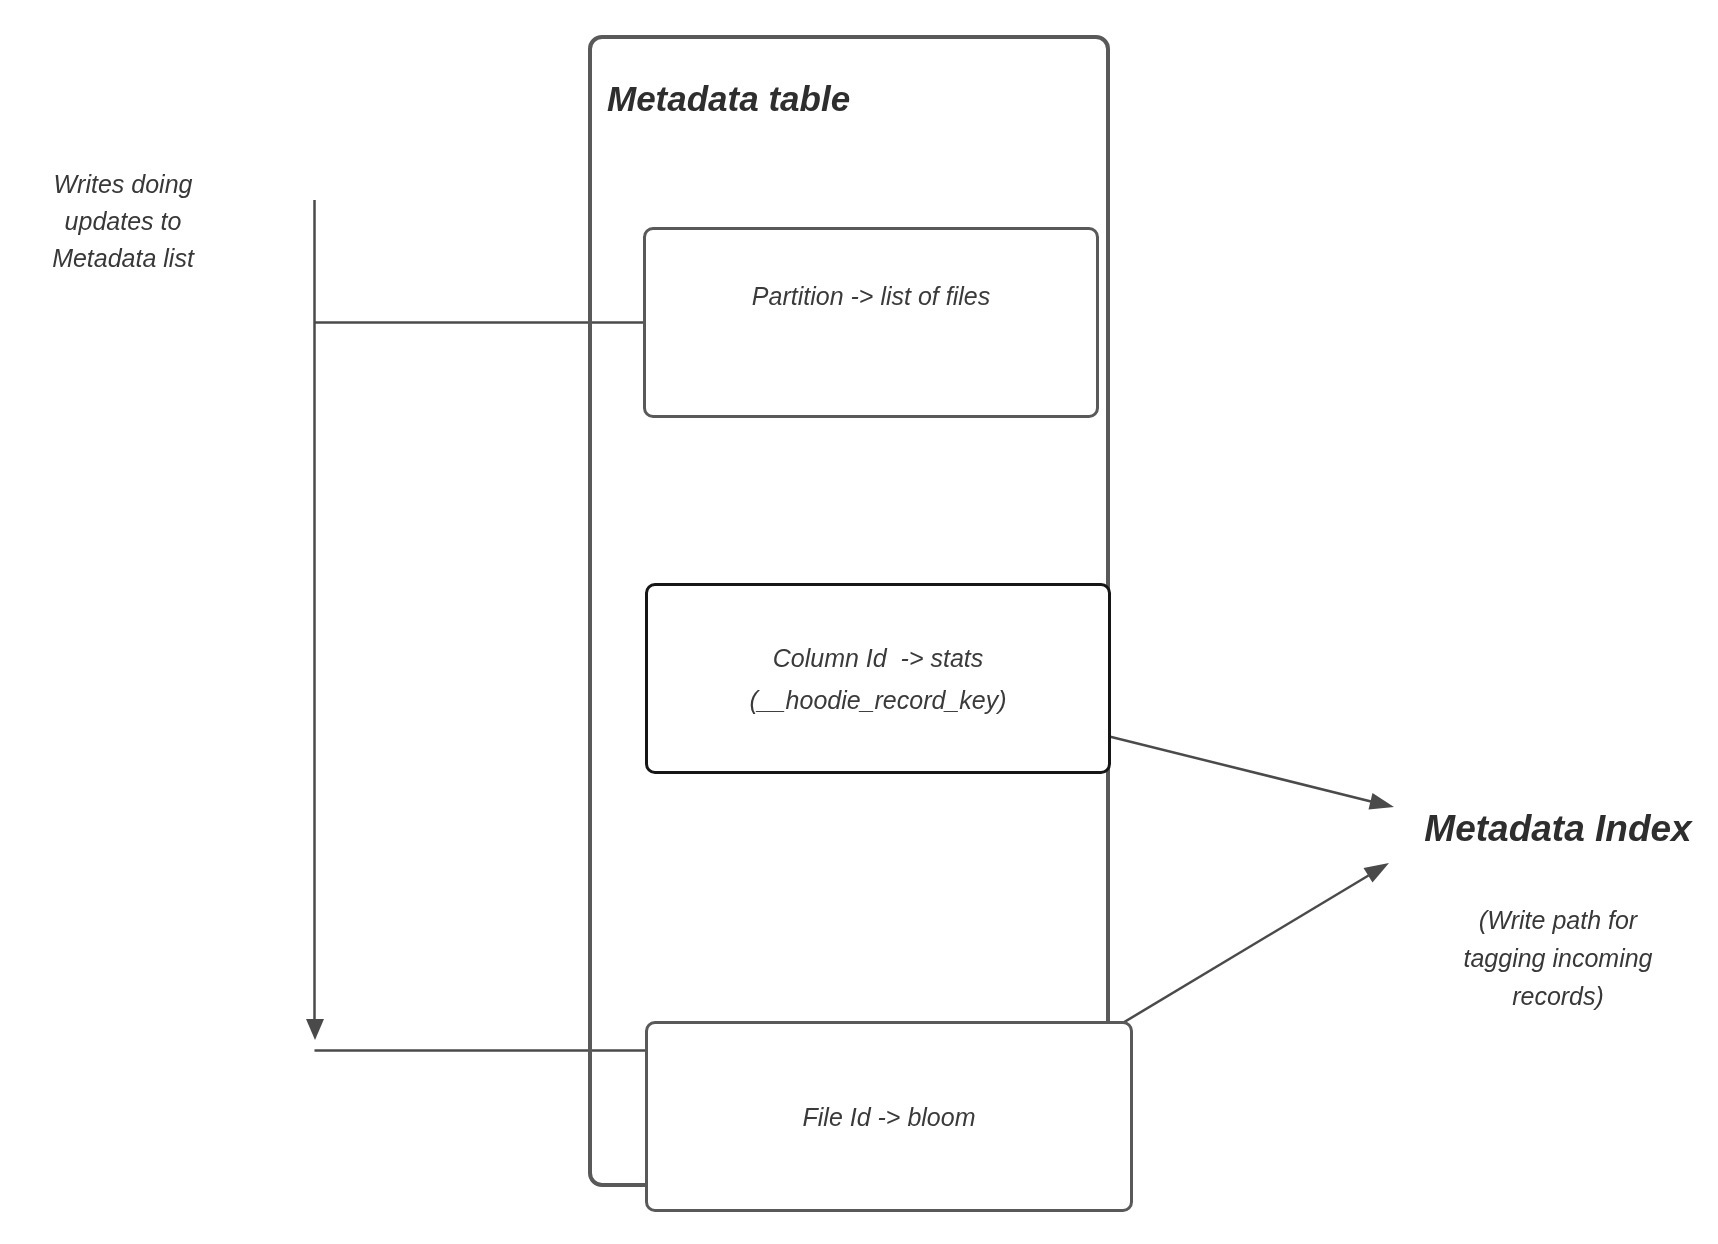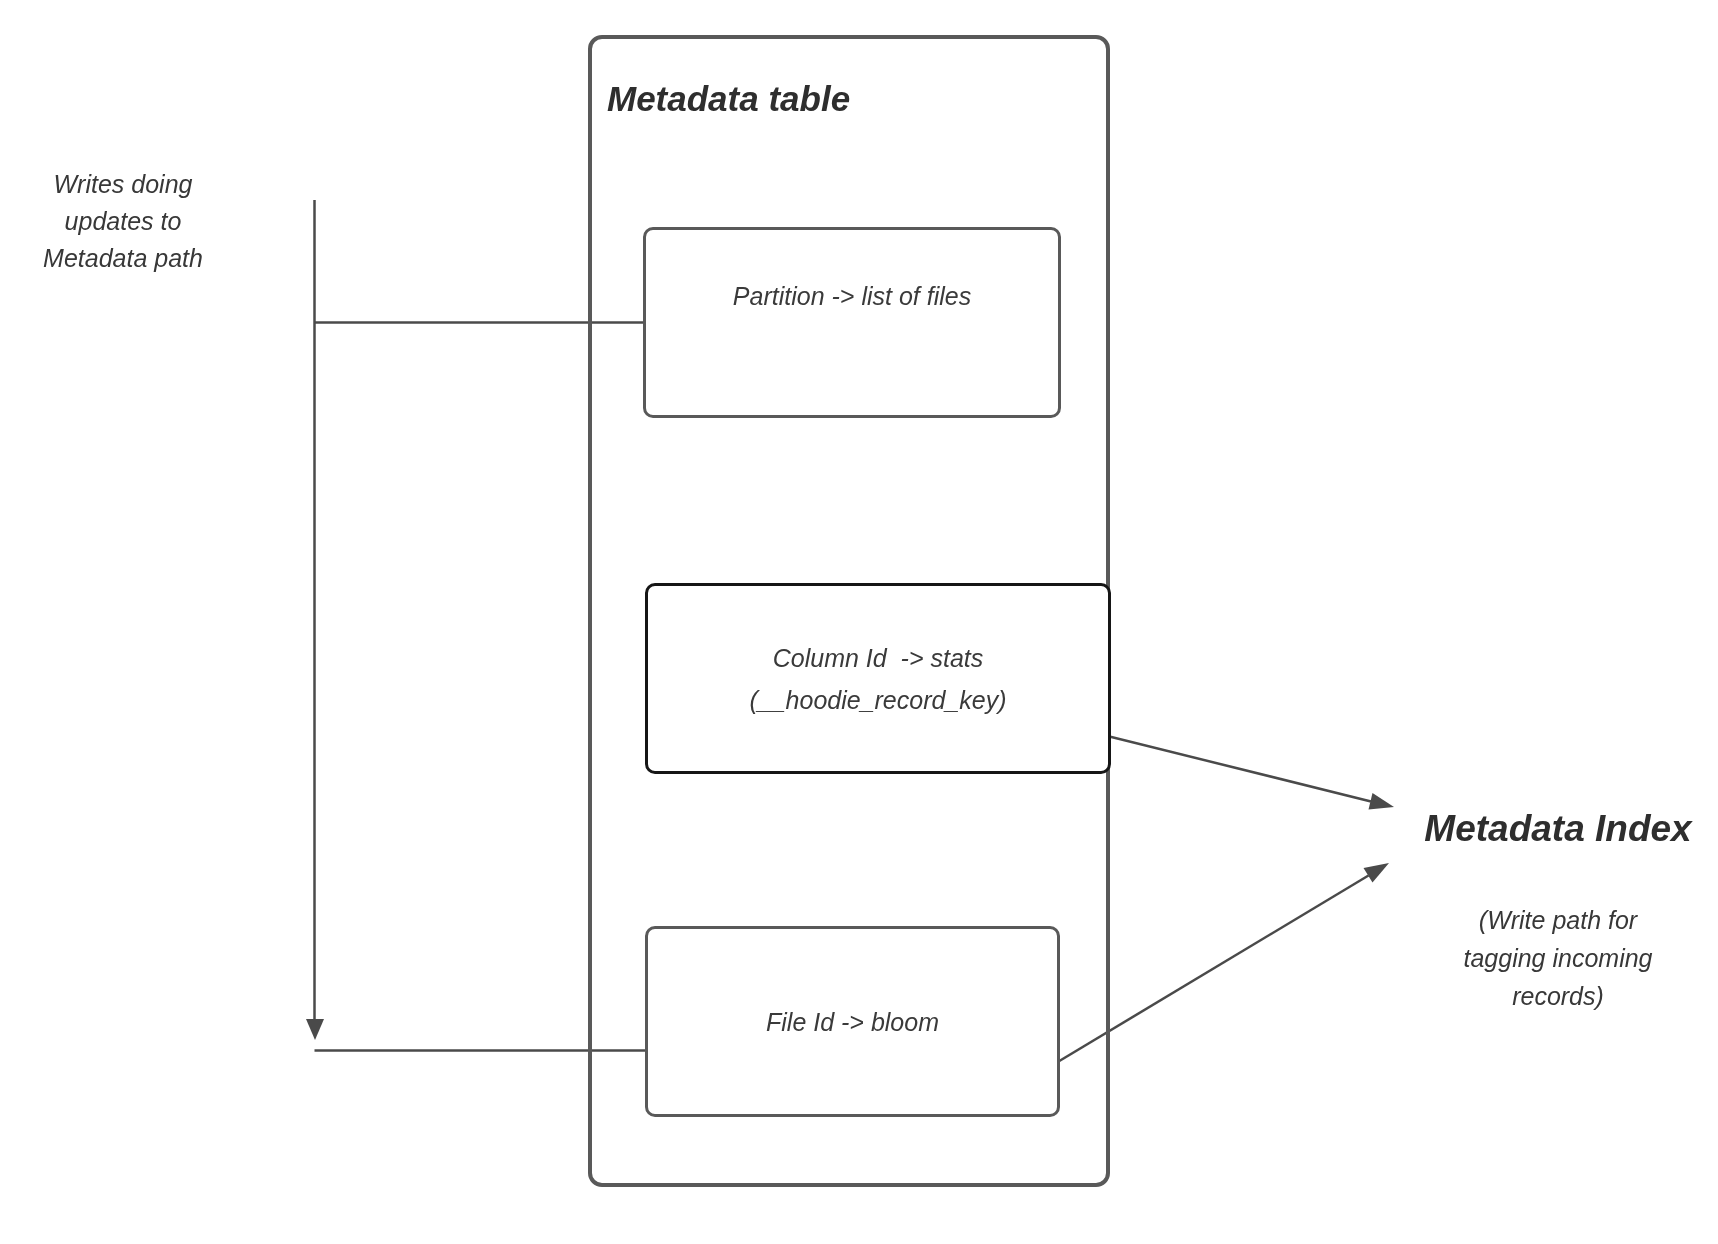--- a/index.html
+++ b/index.html
@@ -102,39 +102,39 @@
     </g>
     <g fill="#4a4a4a" stroke="none">
       <polygon points="315,1040 306,1019 324,1019"></polygon>
       <polygon points="1394,807 1368.5,809.5 1372.5,793"></polygon>
       <polygon points="1389,863 1372.5,882.5 1363.5,868"></polygon>
     </g>
   </svg>
 
   <div class="abs note" style="left:13px; top:166px; width:220px;">Writes doing
 updates to
-Metadata path</div>
+Metadata list</div>
 
   <div class="abs container-box" style="left:588px; top:35px; width:522px; height:1152px;"></div>
 
   <div class="abs container-title" style="left:607px; top:78px;">Metadata table</div>
 
 
-  <div class="abs inner-box" style="left:643px; top:227px; width:418px; height:191px;">
+  <div class="abs inner-box" style="left:643px; top:227px; width:456px; height:191px;">
     <div class="box-label" style="padding-bottom:54px;">Partition -&gt; list of files</div>
   </div>
 
 
   <div class="abs inner-box dark" style="left:645px; top:583px; width:466px; height:191px;">
     <div class="box-label">Column Id  -&gt; stats
 (__hoodie_record_key)</div>
   </div>
 
 
-  <div class="abs inner-box" style="left:645px; top:926px; width:415px; height:191px;">
+  <div class="abs inner-box" style="left:645px; top:1021px; width:488px; height:191px;">
     <div class="box-label">File Id -&gt; bloom</div>
   </div>
 
   <div class="abs right-title" style="left:1393px; top:807px; width:330px;">Metadata Index</div>
 
   <div class="abs right-sub" style="left:1393px; top:901px; width:330px;">(Write path for
 tagging incoming
 records)</div>
 
 </div>

